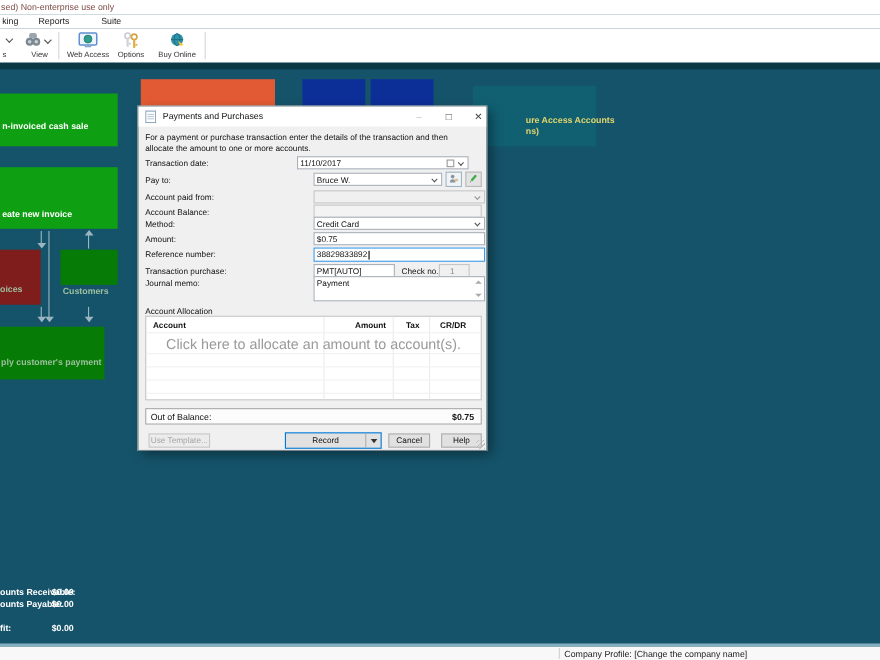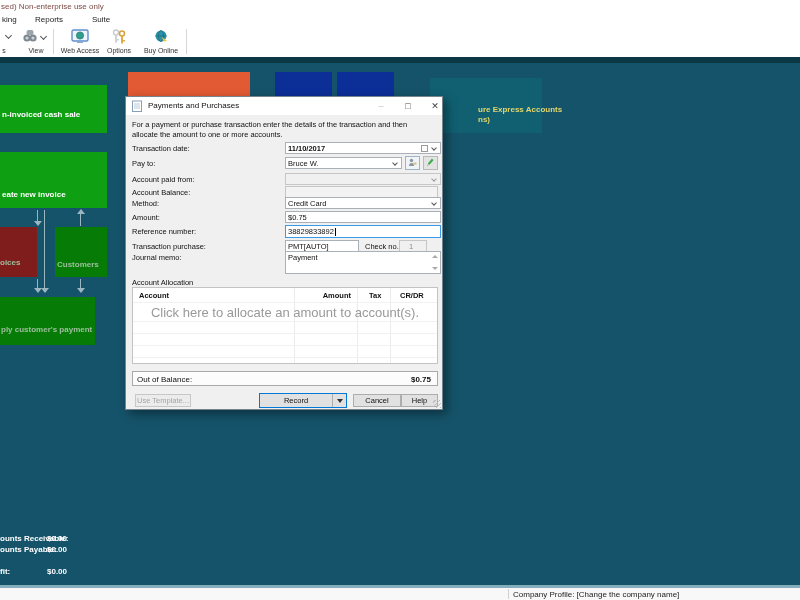--- a/index.html
+++ b/index.html
@@ -120,21 +120,21 @@
 
   <div class="blk" style="left:0;top:152px;width:107px;height:56px;background:#0ea012;">
     <span class="blk-lbl" style="left:2px;top:38px;color:#fff;">eate new invoice</span>
   </div>
   <div class="blk" style="left:0;top:85px;width:107px;height:48px;background:#0ea012;">
     <span class="blk-lbl" style="left:2px;top:25px;color:#fff;">n-invoiced cash sale</span>
   </div>
   <div class="blk" style="left:0;top:227px;width:37px;height:50px;background:#7f1d1d;">
     <span class="blk-lbl" style="left:0;top:31px;color:#9dbf9d;">oices</span>
   </div>
-  <div class="blk" style="left:55px;top:227px;width:52px;height:50px;background:#067c06;">
+  <div class="blk" style="left:55px;top:227px;width:52px;height:32px;background:#067c06;">
     <span class="blk-lbl" style="left:2px;top:33px;color:#9dbf9d;">Customers</span>
   </div>
   <div class="blk" style="left:0;top:297px;width:95px;height:48px;background:#067c06;">
     <span class="blk-lbl" style="left:1px;top:28px;color:#9dbf9d;">ply customer's payment</span>
   </div>
 
   <div class="arrow-line" style="left:37px;top:210px;height:13px;"></div>
   <div class="arrow-head down" style="left:34px;top:221px;"></div>
   <div class="arrow-line" style="left:44px;top:210px;height:80px;"></div>
   <div class="arrow-head down" style="left:41px;top:288px;"></div>
@@ -142,21 +142,21 @@
   <div class="arrow-head up" style="left:77px;top:209px;"></div>
   <div class="arrow-line" style="left:37px;top:279px;height:11px;"></div>
   <div class="arrow-head down" style="left:34px;top:288px;"></div>
   <div class="arrow-line" style="left:80px;top:279px;height:11px;"></div>
   <div class="arrow-head down" style="left:77px;top:288px;"></div>
 
   <div class="blk" style="left:128px;top:72px;width:122px;height:28px;background:#e25a33;"></div>
   <div class="blk" style="left:275px;top:72px;width:57px;height:26px;background:#0c2e97;"></div>
   <div class="blk" style="left:337px;top:72px;width:57px;height:26px;background:#0c2e97;"></div>
   <div class="blk" style="left:430px;top:78px;width:112px;height:55px;background:#106072;"></div>
-  <span class="blk-lbl" style="left:478px;top:105px;color:#e3d56c;">ure Express Accounts</span>
+  <span class="blk-lbl" style="left:478px;top:105px;color:#e3d56c;">ure Access Accounts</span>
   <span class="blk-lbl" style="left:478px;top:115px;color:#e3d56c;">ns)</span>
 
   <div class="sum-row" style="top:534px;">
     <span>ounts Receivable:</span>
     <span class="sum-val">$0.00</span>
   </div>
   <div class="sum-row" style="top:545px;">
     <span>ounts Payable:</span>
     <span class="sum-val">$0.00</span>
   </div>
@@ -185,21 +185,21 @@
       </svg>
       <span id="dlg-title">Payments and Purchases</span>
       <span class="winbtn" style="left:246px;color:#c4c4c4;">–</span>
       <span class="winbtn" style="left:273px;">□</span>
       <span class="winbtn" style="left:300px;">✕</span>
     </div>
 
     <div class="abs" style="left:6px;top:23px;width:298px;font-size:7.5px;color:#111;line-height:1.35;">For a payment or purchase transaction enter the details of the transaction and then allocate the amount to one or more accounts.</div>
 
     <span class="lbl" style="left:6px;top:47px;">Transaction date:</span>
-    <div class="fld" style="left:159px;top:45px;width:156px;font-weight:bold;">
+    <div class="fld" style="left:144px;top:45px;width:156px;">
       <span>11/10/2017</span>
       <span class="abs" style="right:12px;top:2px;width:7px;height:7px;border:1px solid #9a9a9a;background:#fdfdfd;"></span>
       <span class="combo-chev"></span>
     </div>
 
     <span class="lbl" style="left:6px;top:62px;">Pay to:</span>
     <div class="fld" style="left:159px;top:60px;width:117px;">
       <span>Bruce W.</span>
       <span class="combo-chev"></span>
     </div>
@@ -281,19 +281,19 @@
       <span class="abs" style="left:4px;top:3px;font-size:8px;font-weight:normal;color:#111;">Out of Balance:</span>
       <span class="abs" style="right:6px;top:3px;font-size:8px;font-weight:bold;color:#111;">$0.75</span>
     </div>
 
     <div class="btn dis" style="left:9px;top:297px;width:56px;">Use Template...</div>
     <div class="abs" style="left:133px;top:296px;width:88px;height:15px;border:1px solid #0078d7;background:#e1e1e1;">
       <span class="abs" style="left:0;top:0;width:72px;height:13px;font-size:7.5px;text-align:center;line-height:13px;color:#111;">Record</span>
       <span class="abs" style="left:72px;top:0;width:1px;height:13px;background:#aeaeae;"></span>
       <span class="abs" style="left:77px;top:5px;width:0;height:0;border-left:3px solid transparent;border-right:3px solid transparent;border-top:4px solid #333;"></span>
     </div>
-    <div class="btn" style="left:227px;top:297px;width:48px;">Cancel</div>
+    <div class="btn" style="left:227px;top:297px;width:38px;">Cancel</div>
     <div class="btn" style="left:275px;top:297px;width:37px;">Help</div>
 
     <div id="grip"></div>
   </div>
 
 </div>
 
 </body></html>

